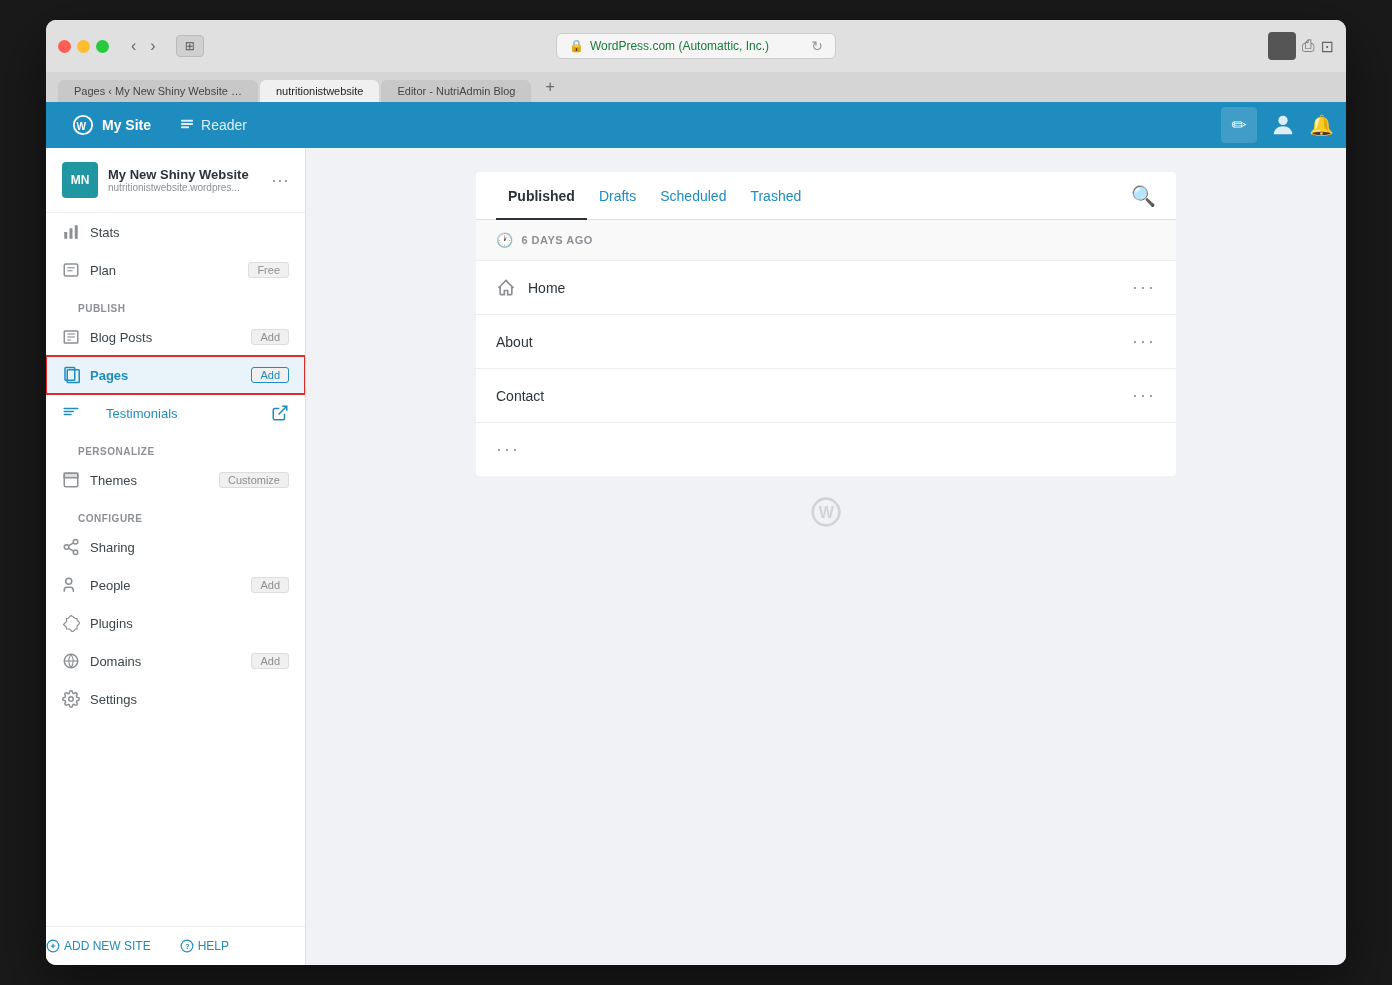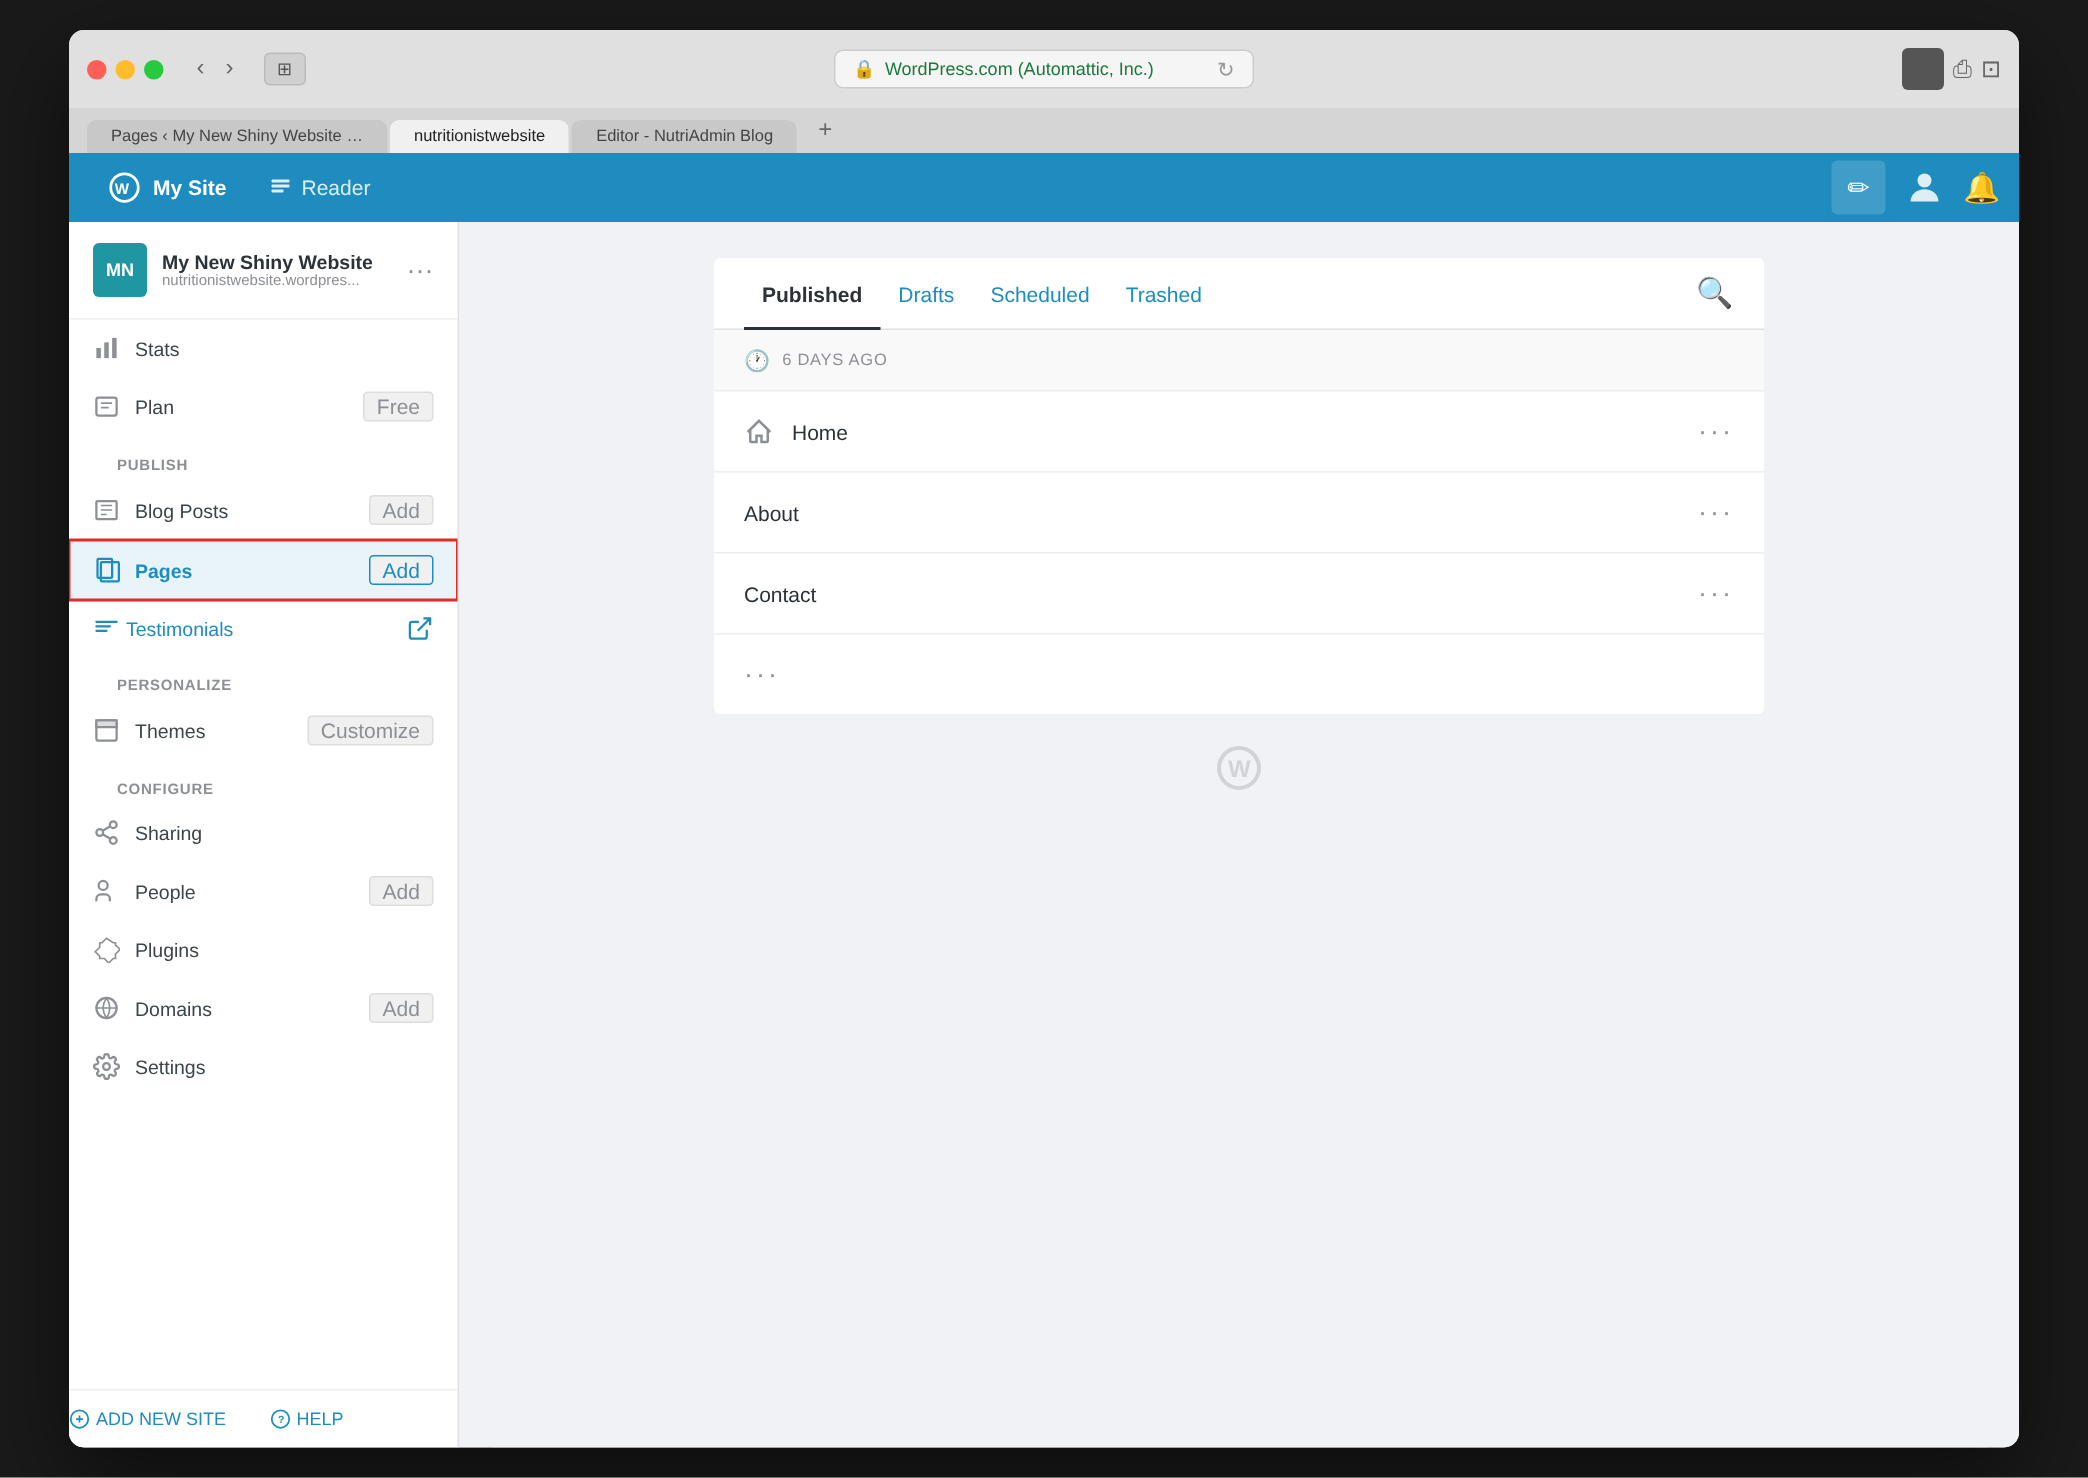--- a/index.html
+++ b/index.html
@@ -51,30 +51,30 @@
     .sidebar-site { display: flex; align-items: center; gap: 10px; padding: 14px 16px; border-bottom: 1px solid #eee; }
     .site-avatar { width: 36px; height: 36px; border-radius: 4px; background: #2196a3; flex-shrink: 0; display: flex; align-items: center; justify-content: center; color: white; font-size: 12px; font-weight: bold; }
     .site-info { flex: 1; min-width: 0; }
     .site-name { font-size: 13px; font-weight: 600; color: #2c3338; white-space: nowrap; overflow: hidden; text-overflow: ellipsis; }
     .site-url { font-size: 10px; color: #8c8f94; white-space: nowrap; overflow: hidden; text-overflow: ellipsis; }
     .site-menu-btn { color: #8c8f94; font-size: 18px; cursor: pointer; flex-shrink: 0; }
 
     .sidebar-nav-item { display: flex; align-items: center; gap: 10px; padding: 10px 16px; cursor: pointer; color: #3c4549; font-size: 13px; }
     .sidebar-nav-item svg { width: 18px; height: 18px; fill: #8c8f94; flex-shrink: 0; }
     .sidebar-nav-item .label { flex: 1; }
-    .sidebar-nav-item .badge { font-size: 14px; color: #8c8f94; background: #f0f0f0; border: 1px solid #ddd; padding: 1px 8px; border-radius: 3px; cursor: pointer; }
+    .sidebar-nav-item .badge { font-size: 11px; color: #8c8f94; background: #f0f0f0; border: 1px solid #ddd; padding: 1px 8px; border-radius: 3px; cursor: pointer; }
 
     .sidebar-section-title { font-size: 10px; font-weight: 600; color: #8c8f94; text-transform: uppercase; padding: 14px 32px 4px; letter-spacing: 0.5px; }
 
     .sidebar-nav-item.active { background: #e8f4fa; }
     .sidebar-nav-item.active svg { fill: #1e8cbe; }
     .sidebar-nav-item.active .label { color: #1e8cbe; font-weight: 600; }
     .pages-item { outline: 2.5px solid #e02b27; outline-offset: -1px; background: #e8f0f5; }
 
-    .sidebar-link-item { display: flex; align-items: center; gap: 4px; padding: 10px 16px; cursor: pointer; color: #1e8cbe; font-size: 13px; }
+    .sidebar-link-item { display: flex; align-items: center; gap: 26px; padding: 10px 16px; cursor: pointer; color: #1e8cbe; font-size: 13px; }
     .sidebar-link-item svg { width: 18px; height: 18px; fill: #1e8cbe; flex-shrink: 0; }
     .external-icon { width: 14px; height: 14px; fill: #1e8cbe; margin-left: auto; }
 
     .sidebar-bottom { display: flex; align-items: center; gap: 29px; padding: 12px 0; border-top: 1px solid #eee; margin-top: auto; }
     .sidebar-bottom-link { display: flex; align-items: center; gap: 4px; color: #1e8cbe; font-size: 12px; cursor: pointer; }
     .sidebar-bottom-link svg { width: 14px; height: 14px; fill: #1e8cbe; }
 
     
     .content { flex: 1; padding: 24px; overflow-y: auto; background: #f0f2f5; border-radius: 23px; }
     .content-panel { background: white; border-radius: 4px; overflow: hidden; max-width: 700px; margin: 0 auto; }
@@ -82,21 +82,21 @@
     
     .tabs-bar { display: flex; align-items: center; padding: 0 20px; border-bottom: 1px solid #e0e0e0; }
     .tab-item { padding: 16px 12px 14px; font-size: 14px; color: #3c4549; cursor: pointer; border-bottom: 2px solid transparent; margin-bottom: -1px; }
     .tab-item.active { color: #2c3338; font-weight: 600; border-bottom-color: #2c3338; }
     .tab-item.link { color: #1e8cbe; }
     .tabs-search { margin-left: auto; color: #646970; cursor: pointer; font-size: 20px; }
 
     
     .date-section { display: flex; align-items: center; gap: 8px; padding: 12px 20px; background: #f9f9f9; border-bottom: 1px solid #eee; }
     .date-icon { color: #8c8f94; font-size: 14px; }
-    .date-text { font-size: 11px; font-weight: 400; color: #8c8f94; text-transform: uppercase; letter-spacing: 0.5px; }
+    .date-text { font-size: 11px; font-weight: 700; color: #8c8f94; text-transform: uppercase; letter-spacing: 0.5px; }
 
     .page-item { display: flex; align-items: center; padding: 16px 20px; border-bottom: 1px solid #eee; cursor: pointer; }
     .page-icon { width: 20px; height: 20px; fill: #8c8f94; margin-right: 12px; flex-shrink: 0; }
     .page-name { font-size: 14px; color: #2c3338; flex: 1; }
     .page-menu { color: #8c8f94; font-size: 18px; letter-spacing: 2px; cursor: pointer; }
 
     .content-footer { display: flex; justify-content: center; padding: 20px; }
     .wp-footer-logo { opacity: 0.3; }
     .wp-footer-logo svg { width: 32px; height: 32px; fill: #8c8f94; }
   </style>

